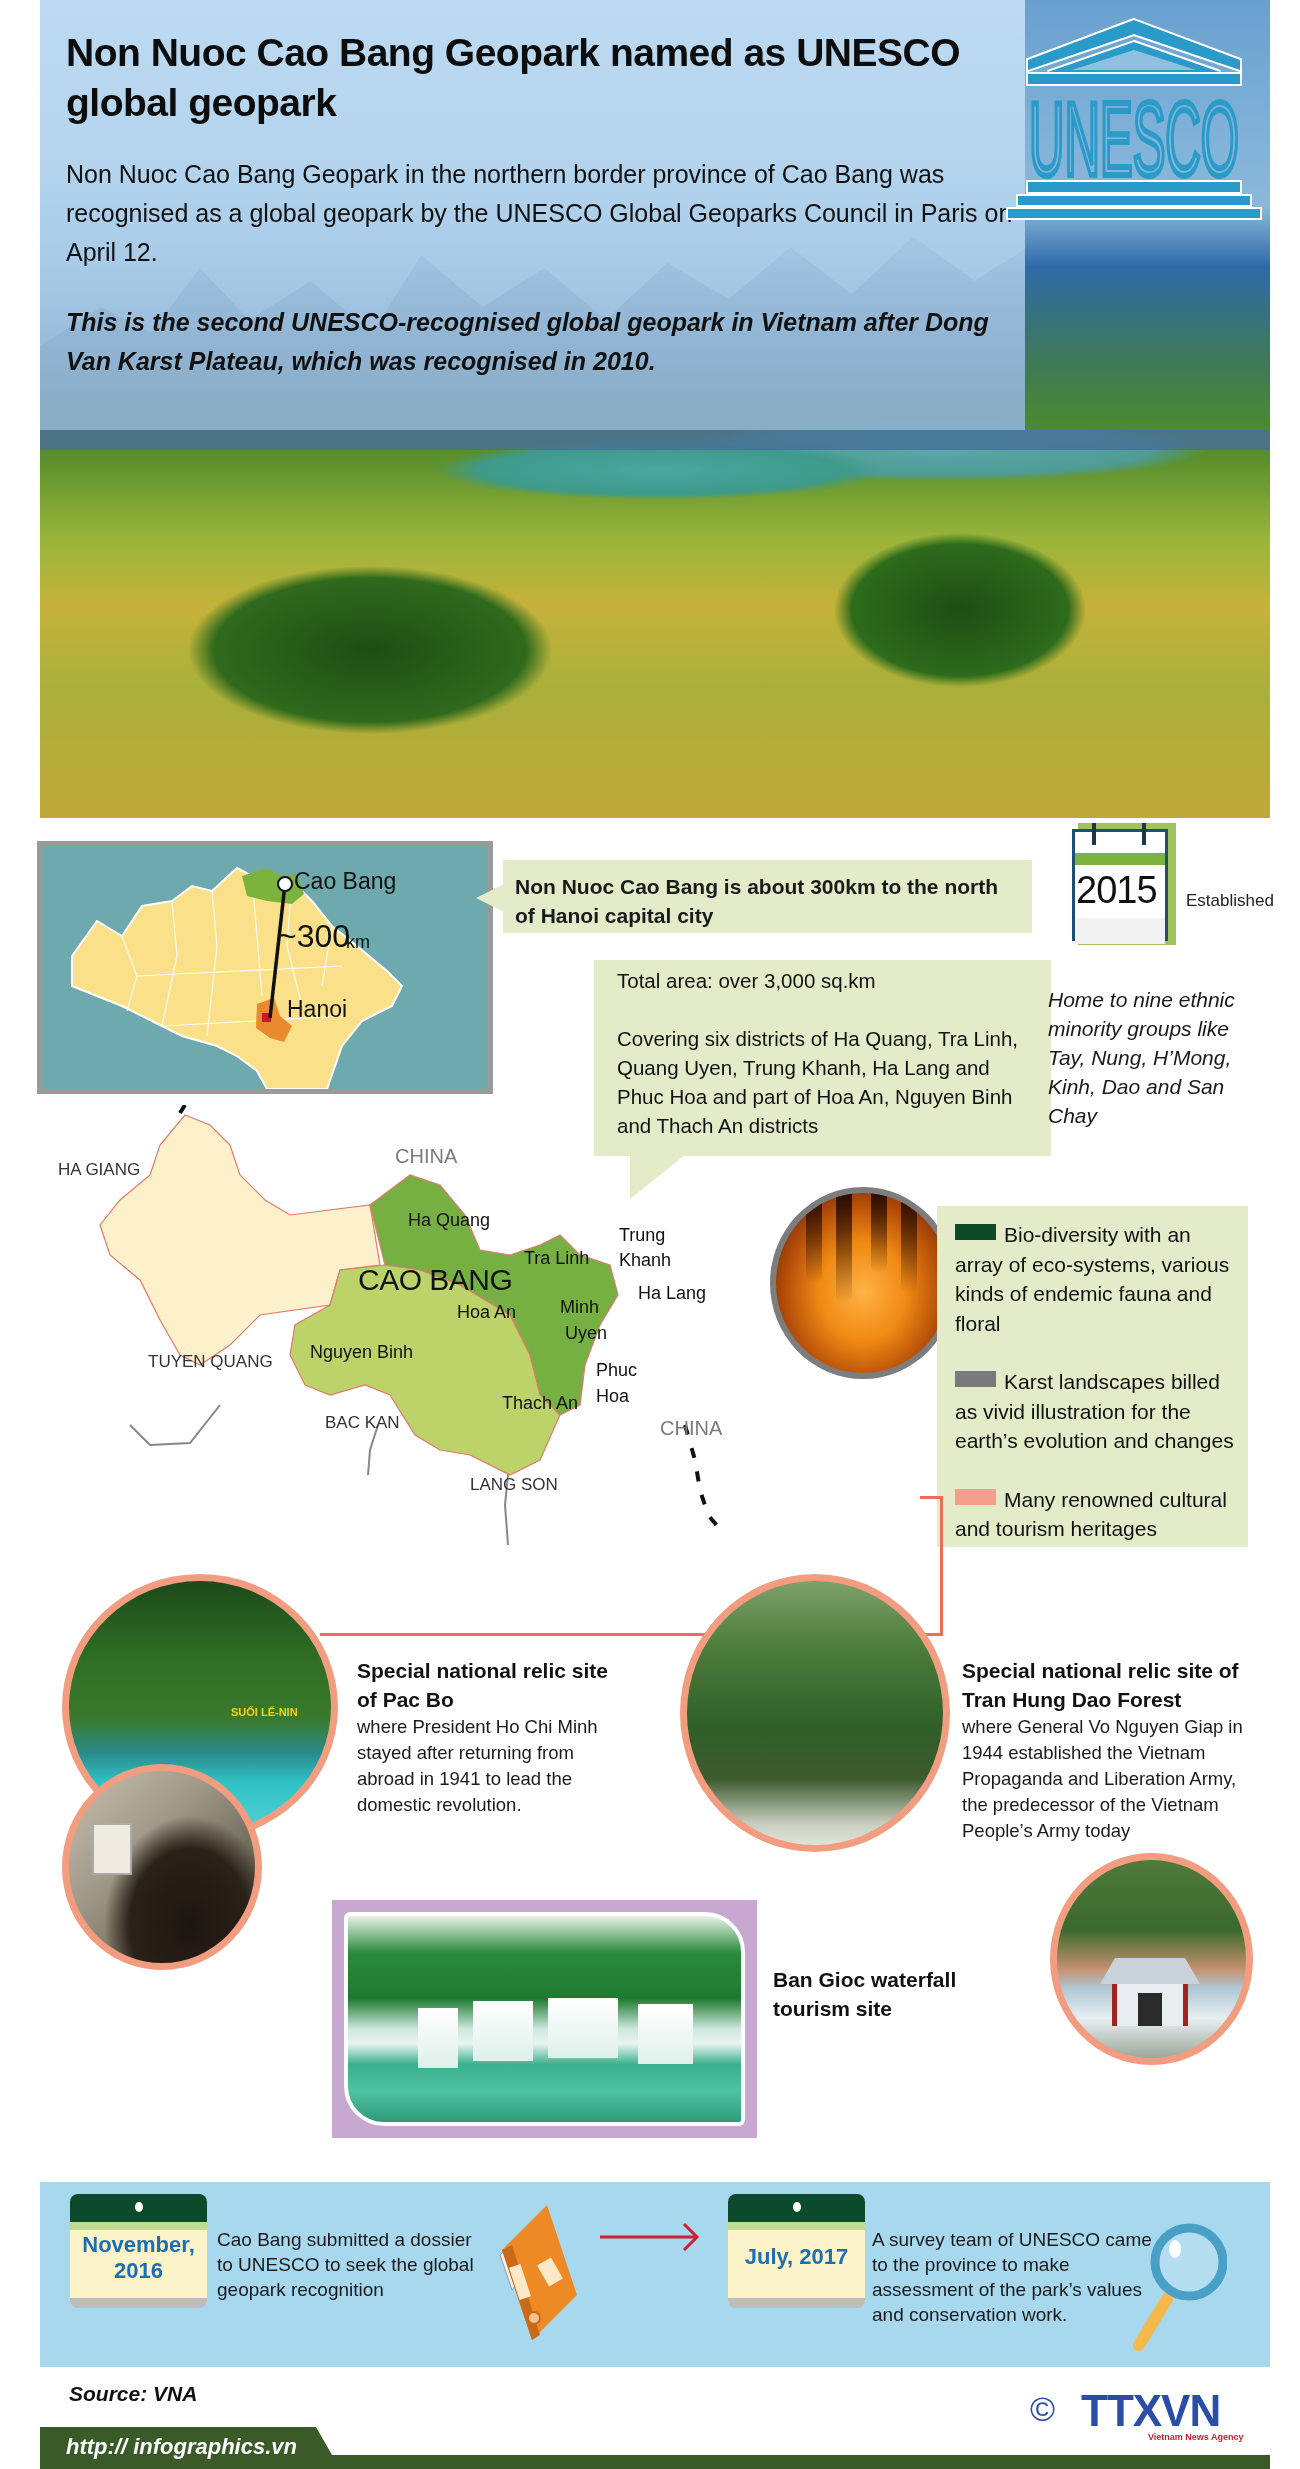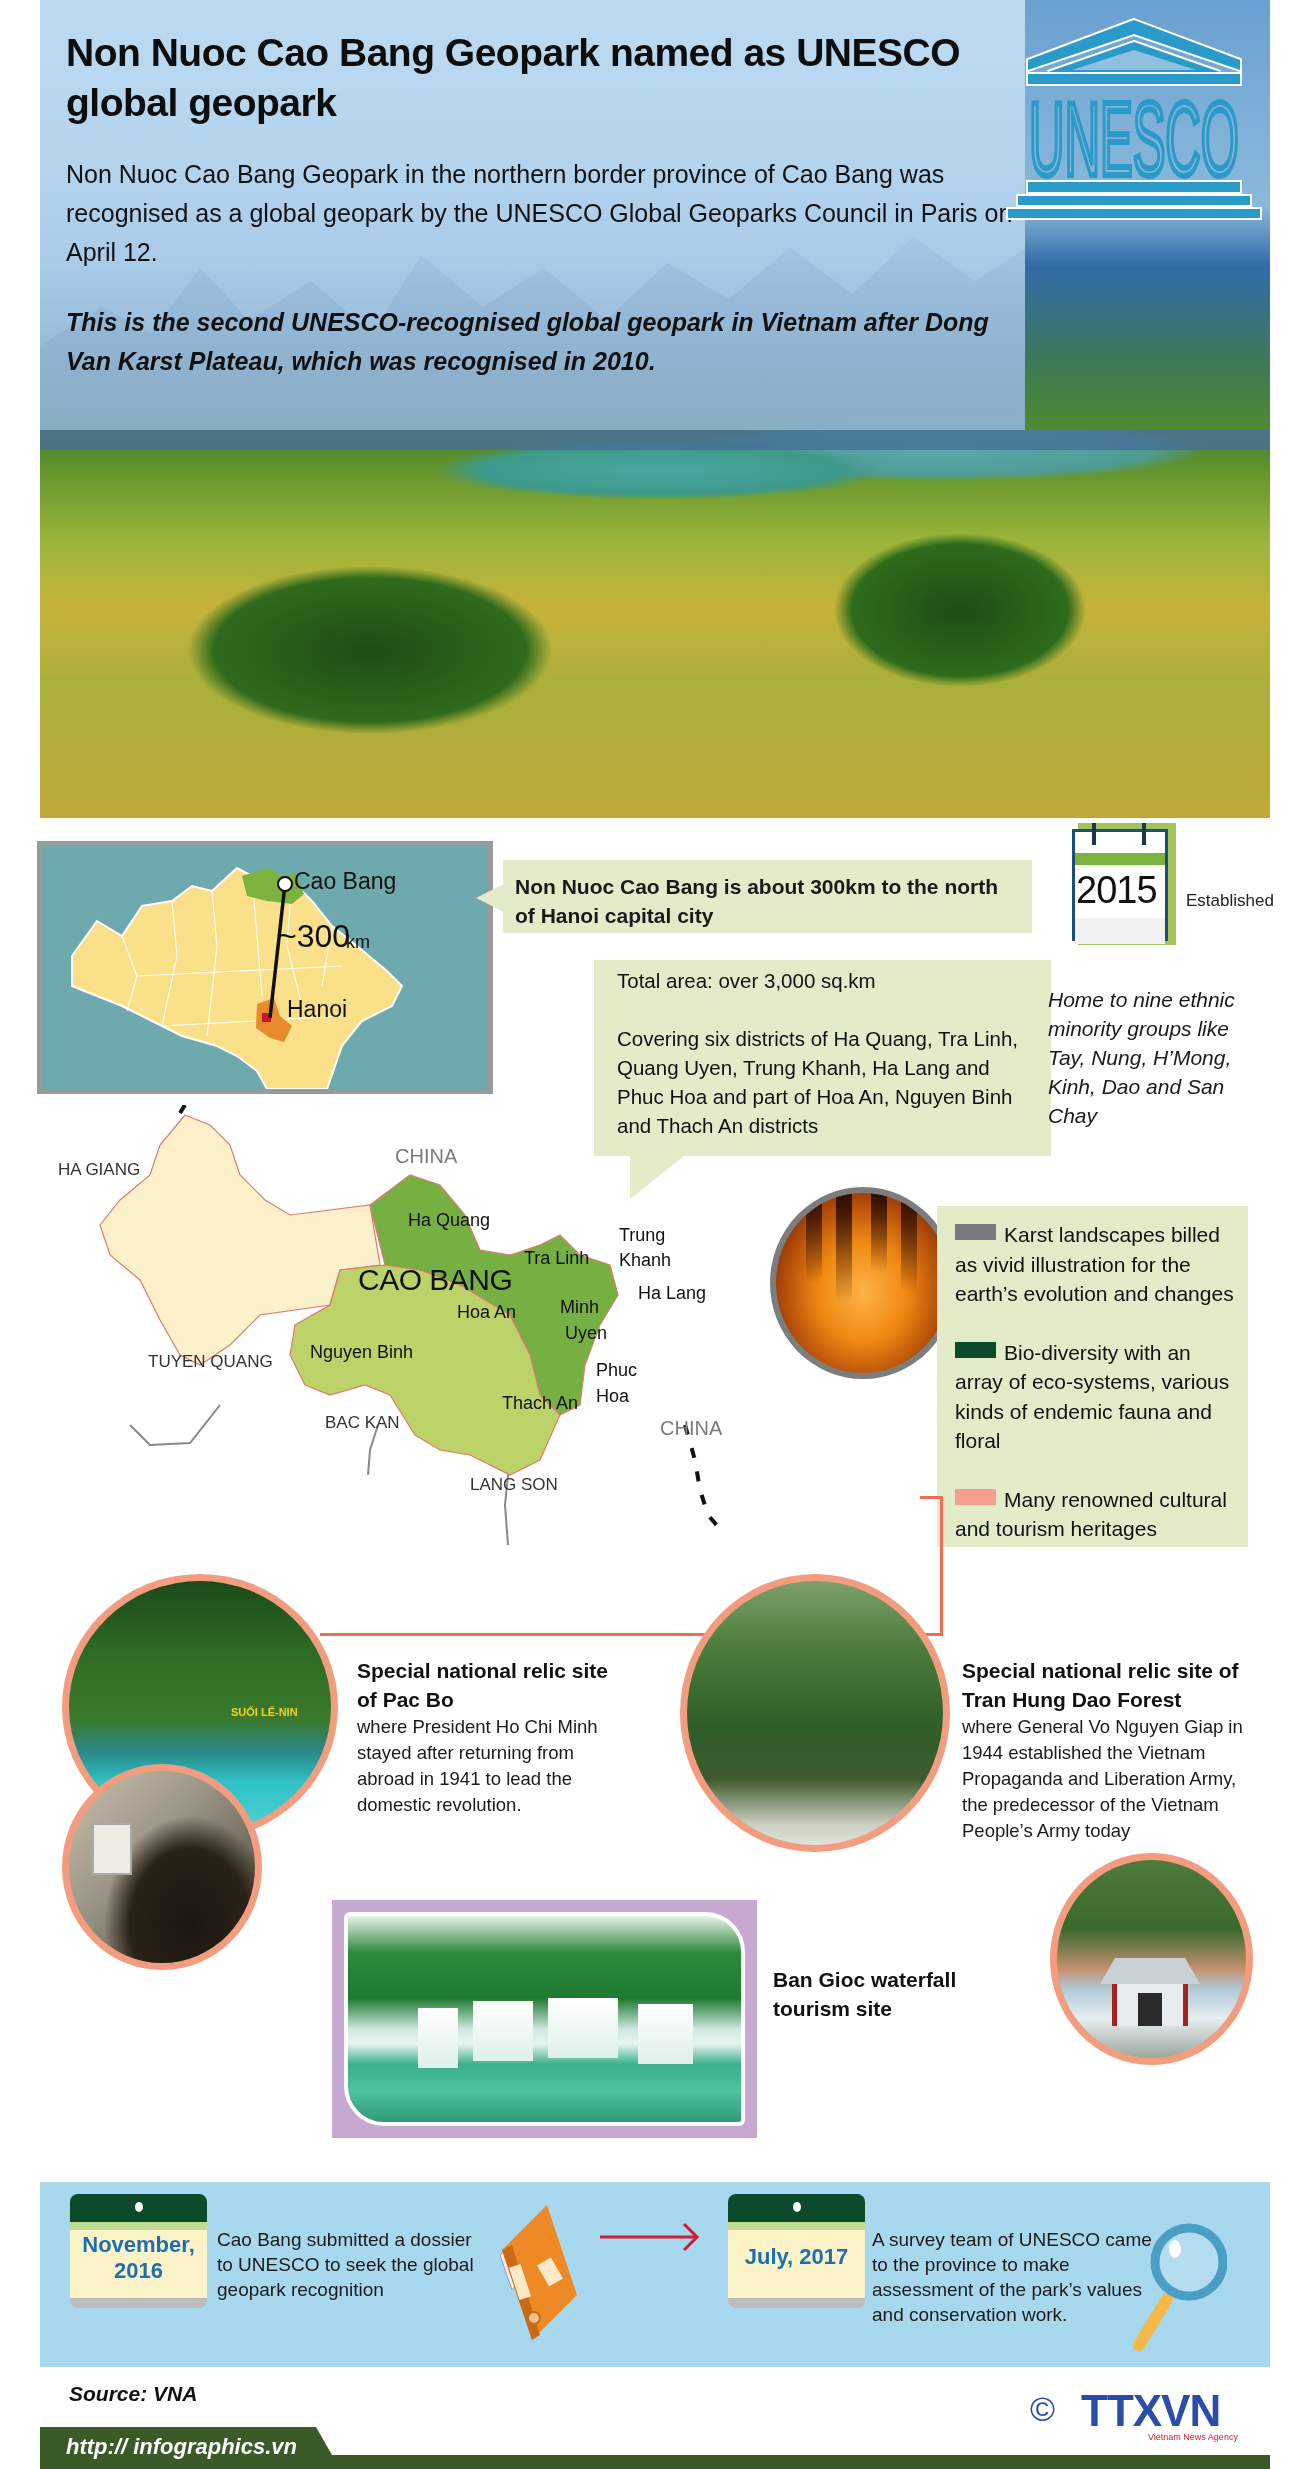--- a/index.html
+++ b/index.html
@@ -225,24 +225,24 @@
 
 <div id="cave" class="abs">
   <div class="stal" style="left:30px;"></div>
   <div class="stal" style="left:60px; height:110px;"></div>
   <div class="stal" style="left:95px; height:80px;"></div>
   <div class="stal" style="left:125px; height:100px;"></div>
 </div>
 
 <div id="features" class="abs callout">
   <div class="feature">
+    <span class="swatch" style="background:#0d4a28;"></span><span>Bio-diversity with an array of eco-systems, various kinds of endemic fauna and floral</span>
+  </div>
+  <div class="feature">
     <span class="swatch" style="background:#7a7a7c;"></span><span>Karst landscapes billed as vivid illustration for the earth’s evolution and changes</span>
-  </div>
-  <div class="feature">
-    <span class="swatch" style="background:#0d4a28;"></span><span>Bio-diversity with an array of eco-systems, various kinds of endemic fauna and floral</span>
   </div>
   <div class="feature">
     <span class="swatch" style="background:#f4a08c;"></span><span>Many renowned cultural and tourism heritages</span>
   </div>
 </div>
 
 <div class="conn" style="left:920px; top:1496px; width:20px; height:3px;"></div>
 <div class="conn" style="left:940px; top:1496px; width:3px; height:140px;"></div>
 <div class="conn" style="left:320px; top:1633px; width:623px; height:3px;"></div>
 
@@ -313,17 +313,17 @@
 <svg id="magnifier" class="abs" viewBox="0 0 100 135">
   <line x1="40" y1="82" x2="12" y2="128" stroke="#f5b84a" stroke-width="12" stroke-linecap="round"></line>
   <circle cx="62" cy="45" r="34" fill="rgba(255,255,255,0.15)" stroke="#4a9fc6" stroke-width="9"></circle>
   <ellipse cx="48" cy="32" rx="6" ry="9" fill="#ffffff"></ellipse>
 </svg>
 
 <div id="source" class="abs">Source: VNA</div>
 <div id="ttxvn" class="abs">
   <span class="abs" style="left:0; top:0; font-size:34px; color:#2a4ea8;">©</span>
   <span class="abs" style="left:51px; top:-4px; font-size:44px; font-weight:bold; color:#2a4ea8; letter-spacing:-1px;">TTXVN</span>
-  <span class="abs" style="left:118px; top:42px; font-size:9px; font-weight:normal; color:#d0202f;">Vietnam News Agency</span>
+  <span class="abs" style="left:118px; top:42px; font-size:9px; font-weight:bold; color:#d0202f;">Vietnam News Agency</span>
 </div>
 <div id="footer-bar" class="abs"></div>
 <div id="footer-tab" class="abs"></div>
 <a id="footer-url" class="abs">http:// infographics.vn</a>
 
 </body></html>

